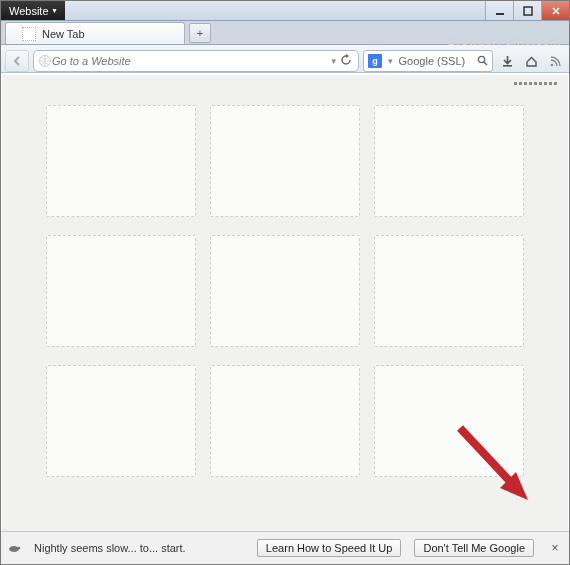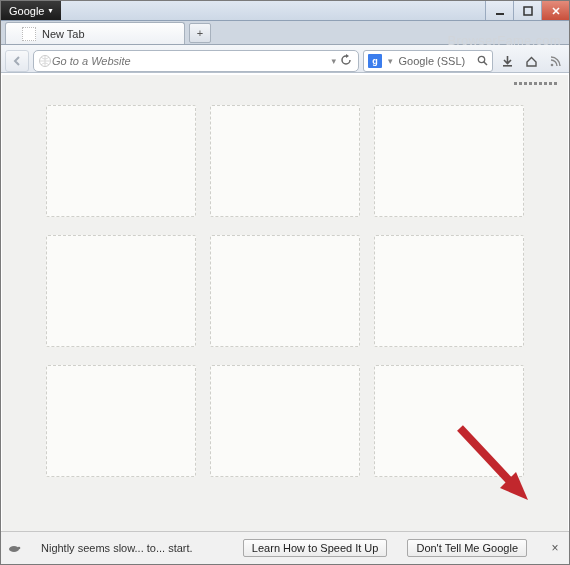--- a/index.html
+++ b/index.html
@@ -40,32 +40,32 @@
   .content { position:absolute; top:74px; bottom:24px; left:1px; right:1px; background:#f1f1ef; overflow:hidden; }
   .grid-toggle { position:absolute; top:6px; right:10px; cursor:pointer; }
   .grid-toggle span { display:block; width:3px; height:3px; background:#8a8a8a; float:left; margin:1px; }
   .tiles { position:absolute; top:30px; left:0; right:0; display:grid; grid-template-columns: repeat(3, 150px); grid-auto-rows: 112px; gap:18px 14px; justify-content:center; }
   .tile { border:1px dashed #cfcfca; background:#fbfbf9; border-radius:2px; }
 
   
   .arrow { position:absolute; right:28px; bottom:30px; pointer-events:none; }
 
   
-  .notif { position:absolute; bottom:0; left:0; right:0; height:33px; background:#f1f1f1; border-top:1px solid #c7c7c7; display:flex; align-items:center; padding:16px 6px; gap:20px; font-size:11px; color:#333; }
+  .notif { position:absolute; bottom:0; left:0; right:0; height:33px; background:#f1f1f1; border-top:1px solid #c7c7c7; display:flex; align-items:center; padding:16px 6px; gap:13px; font-size:11px; color:#333; }
   .notif-icon { width:14px; height:14px; color:#666; }
   .notif-text { flex:1; white-space:nowrap; overflow:hidden; text-overflow:ellipsis; }
   .notif-btn { height:18px; padding:0 8px; border:1px solid #a9a9a9; border-radius:2px; background:linear-gradient(#fdfdfd,#ececec); font-size:11px; cursor:pointer; color:#222; display:flex; align-items:center; }
   .notif-close { width:16px; text-align:center; color:#555; cursor:pointer; font-size:12px; }
 </style>
 </head>
 <body>
 
 <div class="titlebar">
   <div class="app-btn">
-    <span>Google</span>
+    <span>Website</span>
     <span class="caret">▾</span>
   </div>
   <div class="caption-spacer"></div>
   <div class="caption-btn">
     <svg viewBox="0 0 10 10">
         <rect x="1" y="7" width="8" height="2" fill="#333"></rect>
       </svg>
   </div>
   <div class="caption-btn">
     <svg viewBox="0 0 10 10">

